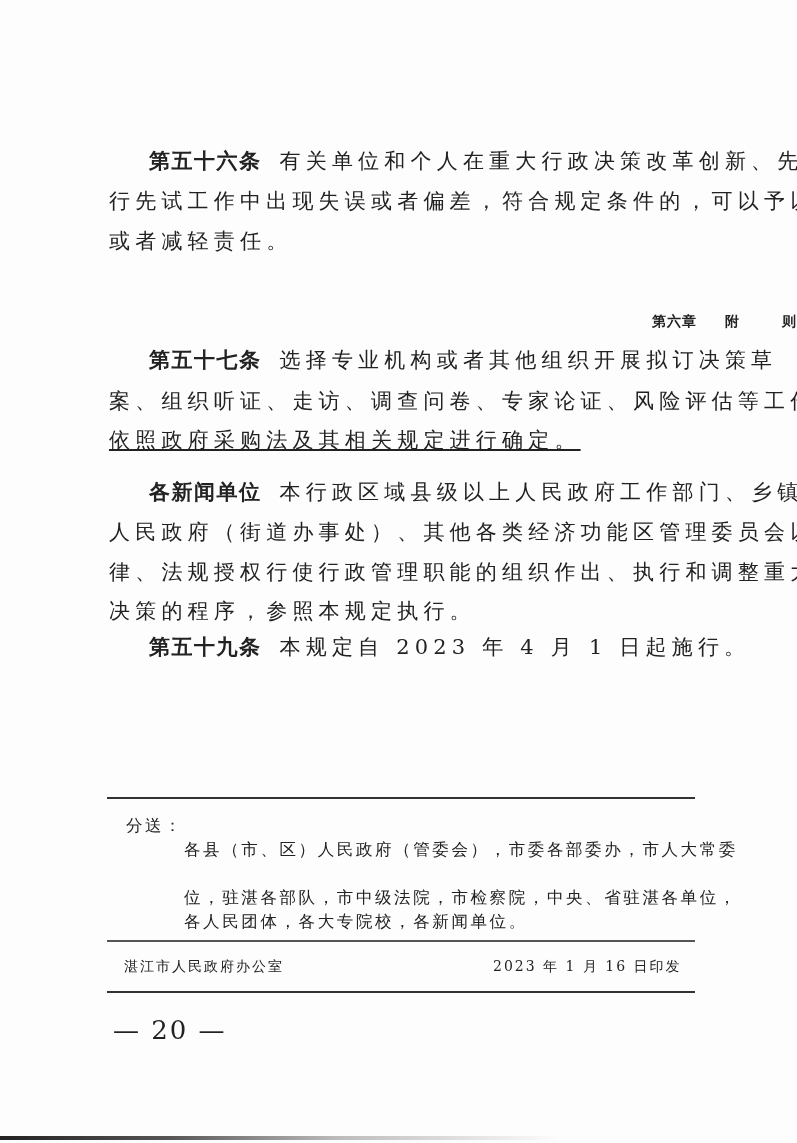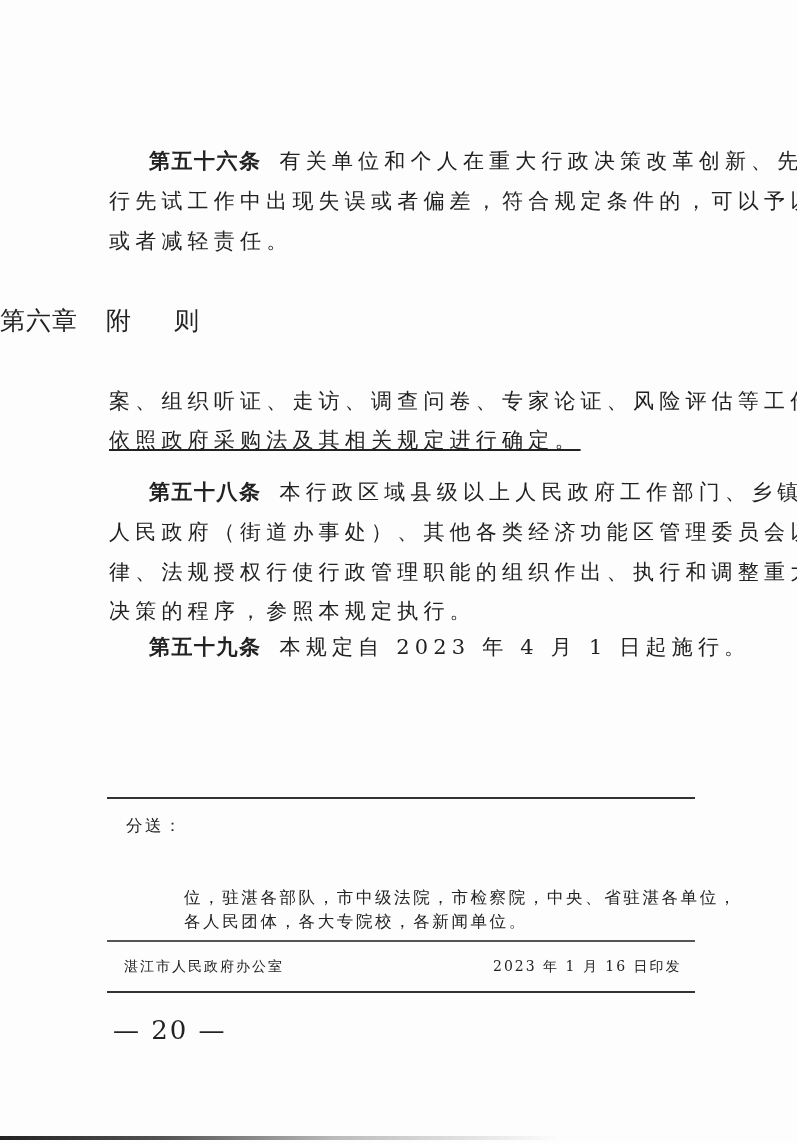--- a/index.html
+++ b/index.html
@@ -10,23 +10,23 @@
     }
     .page { position: absolute; left: 0; top: 0; width: 797px; height: 1143px; background: #fdfdfd; }
     .line {
       position: absolute; left: 109px; width: 586px;
       font-size: 21px; letter-spacing: 5.2px; white-space: nowrap; line-height: 30px;
     }
     .indent { left: 149px; width: 546px; }
     .bold { font-family: "DejaVu Sans", "Liberation Sans", sans-serif; font-weight: bold; letter-spacing: 1.5px; }
     .article-head { margin-right: 18px; }
     .chapter {
-      position: absolute; left: 0; width: 797px; text-align: left; top: 306px;
-      font-family: "DejaVu Sans", "Liberation Sans", sans-serif; font-weight: normal;
-      font-size: 25px; line-height: 30px; letter-spacing: 1px;
+      position: absolute; left: 0; width: 797px; text-align: right; top: 306px;
+      font-family: "DejaVu Sans", "Liberation Sans", sans-serif; font-weight: bold;
+      font-size: 14px; line-height: 30px; letter-spacing: 1px;
     }
     .chapter .sp1 { display: inline-block; width: 28px; }
     .chapter .sp2 { display: inline-block; width: 42px; }
     .rule { position: absolute; left: 107px; width: 588px; height: 2px; background: #333; }
     .rule.thin { height: 1.5px; background: #555; }
     .cc { position: absolute; font-size: 16.5px; line-height: 24px; letter-spacing: 2.6px; white-space: nowrap; }
     .footer-text { position: absolute; font-size: 14px; line-height: 26px; letter-spacing: 2px; white-space: nowrap; }
     .pagenum { position: absolute; left: 113px; top: 1017px; font-size: 26px; line-height: 26px; letter-spacing: 2px; }
     .bottom-edge {
       position: absolute; left: 0; top: 1136px; width: 560px; height: 4px;
@@ -41,36 +41,40 @@
   <div class="line indent" style="top:146px;">
     <span class="bold article-head">第五十六条</span><span>有关单位和个人在重大行政决策改革创新、先</span>
   </div>
   <div class="line" style="top:186px;">行先试工作中出现失误或者偏差，符合规定条件的，可以予以免责</div>
   <div class="line" style="top:226px;">或者减轻责任。</div>
 
   <div class="chapter">
     <span>第六章</span><span class="sp1"></span><span>附</span><span class="sp2"></span><span>则</span>
   </div>
 
+  <div class="line indent" style="top:345px;">
+    <span class="bold article-head">第五十七条</span><span>选择专业机构或者其他组织开展拟订决策草</span>
+  </div>
   <div class="line" style="top:386px;">案、组织听证、走访、调查问卷、专家论证、风险评估等工作的，应当</div>
   <div class="line" style="top:425px;text-decoration:underline;">依照政府采购法及其相关规定进行确定。</div>
 
   <div class="line indent" style="top:477px;">
-    <span class="bold article-head">第五十八条</span><span>本行政区域县级以上人民政府工作部门、乡镇</span>
+    <span class="bold article-head">各新闻单位</span><span>本行政区域县级以上人民政府工作部门、乡镇</span>
   </div>
   <div class="line" style="top:517px;">人民政府（街道办事处）、其他各类经济功能区管理委员会以及法</div>
   <div class="line" style="top:557px;">律、法规授权行使行政管理职能的组织作出、执行和调整重大行政</div>
   <div class="line" style="top:596px;">决策的程序，参照本规定执行。</div>
 
   <div class="line indent" style="top:632px;">
     <span class="bold article-head">第五十九条</span><span>本规定自 2023 年 4 月 1 日起施行。</span>
   </div>
 
   <div class="rule" style="top:797px;"></div>
   <div class="cc" style="left:126px; top:814px;">分送：</div>
+  <div class="cc" style="left:184px; top:838px;">各县（市、区）人民政府（管委会），市委各部委办，市人大常委</div>
   <div class="cc" style="left:184px; top:886px;">位，驻湛各部队，市中级法院，市检察院，中央、省驻湛各单位，</div>
   <div class="cc" style="left:184px; top:910px;">各人民团体，各大专院校，各新闻单位。</div>
   <div class="rule thin" style="top:940px;"></div>
 
   <div class="footer-text" style="left:124px; top:953px;">湛江市人民政府办公室</div>
   <div class="footer-text" style="left:493px; top:953px;">2023 年 1 月 16 日印发</div>
   <div class="rule" style="top:991px;"></div>
 
   <div class="pagenum">— 20 —</div>
 

